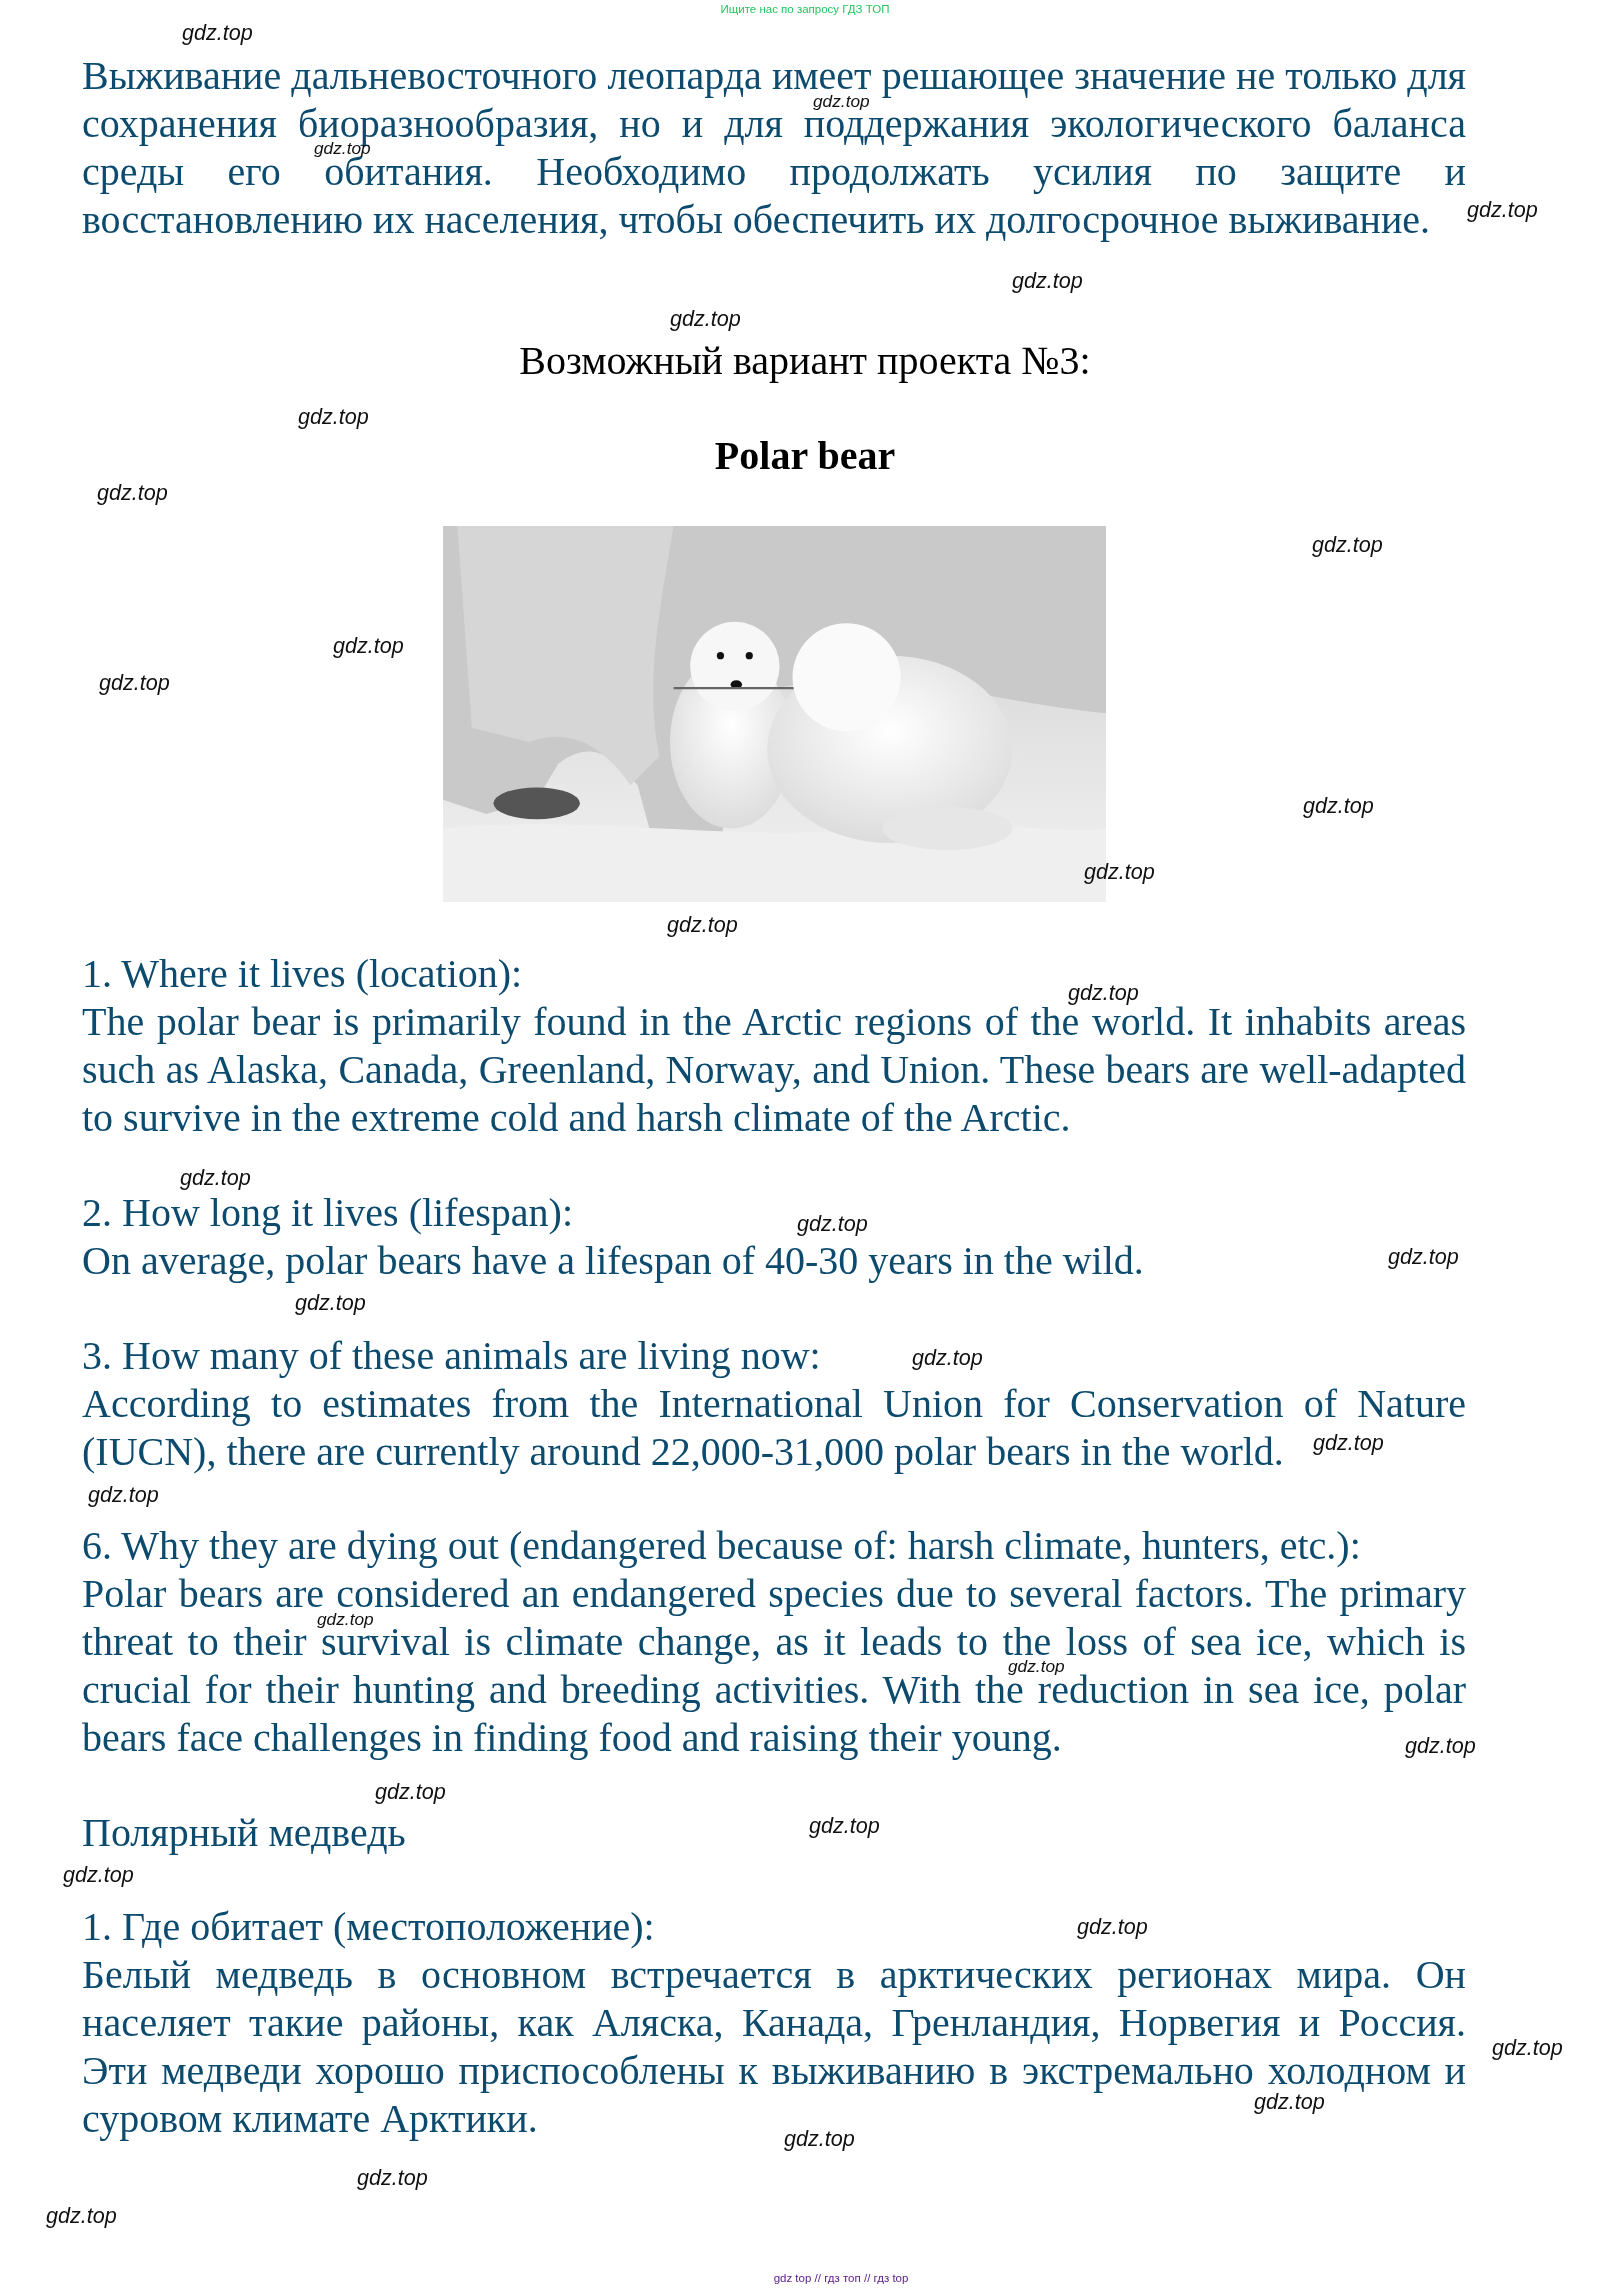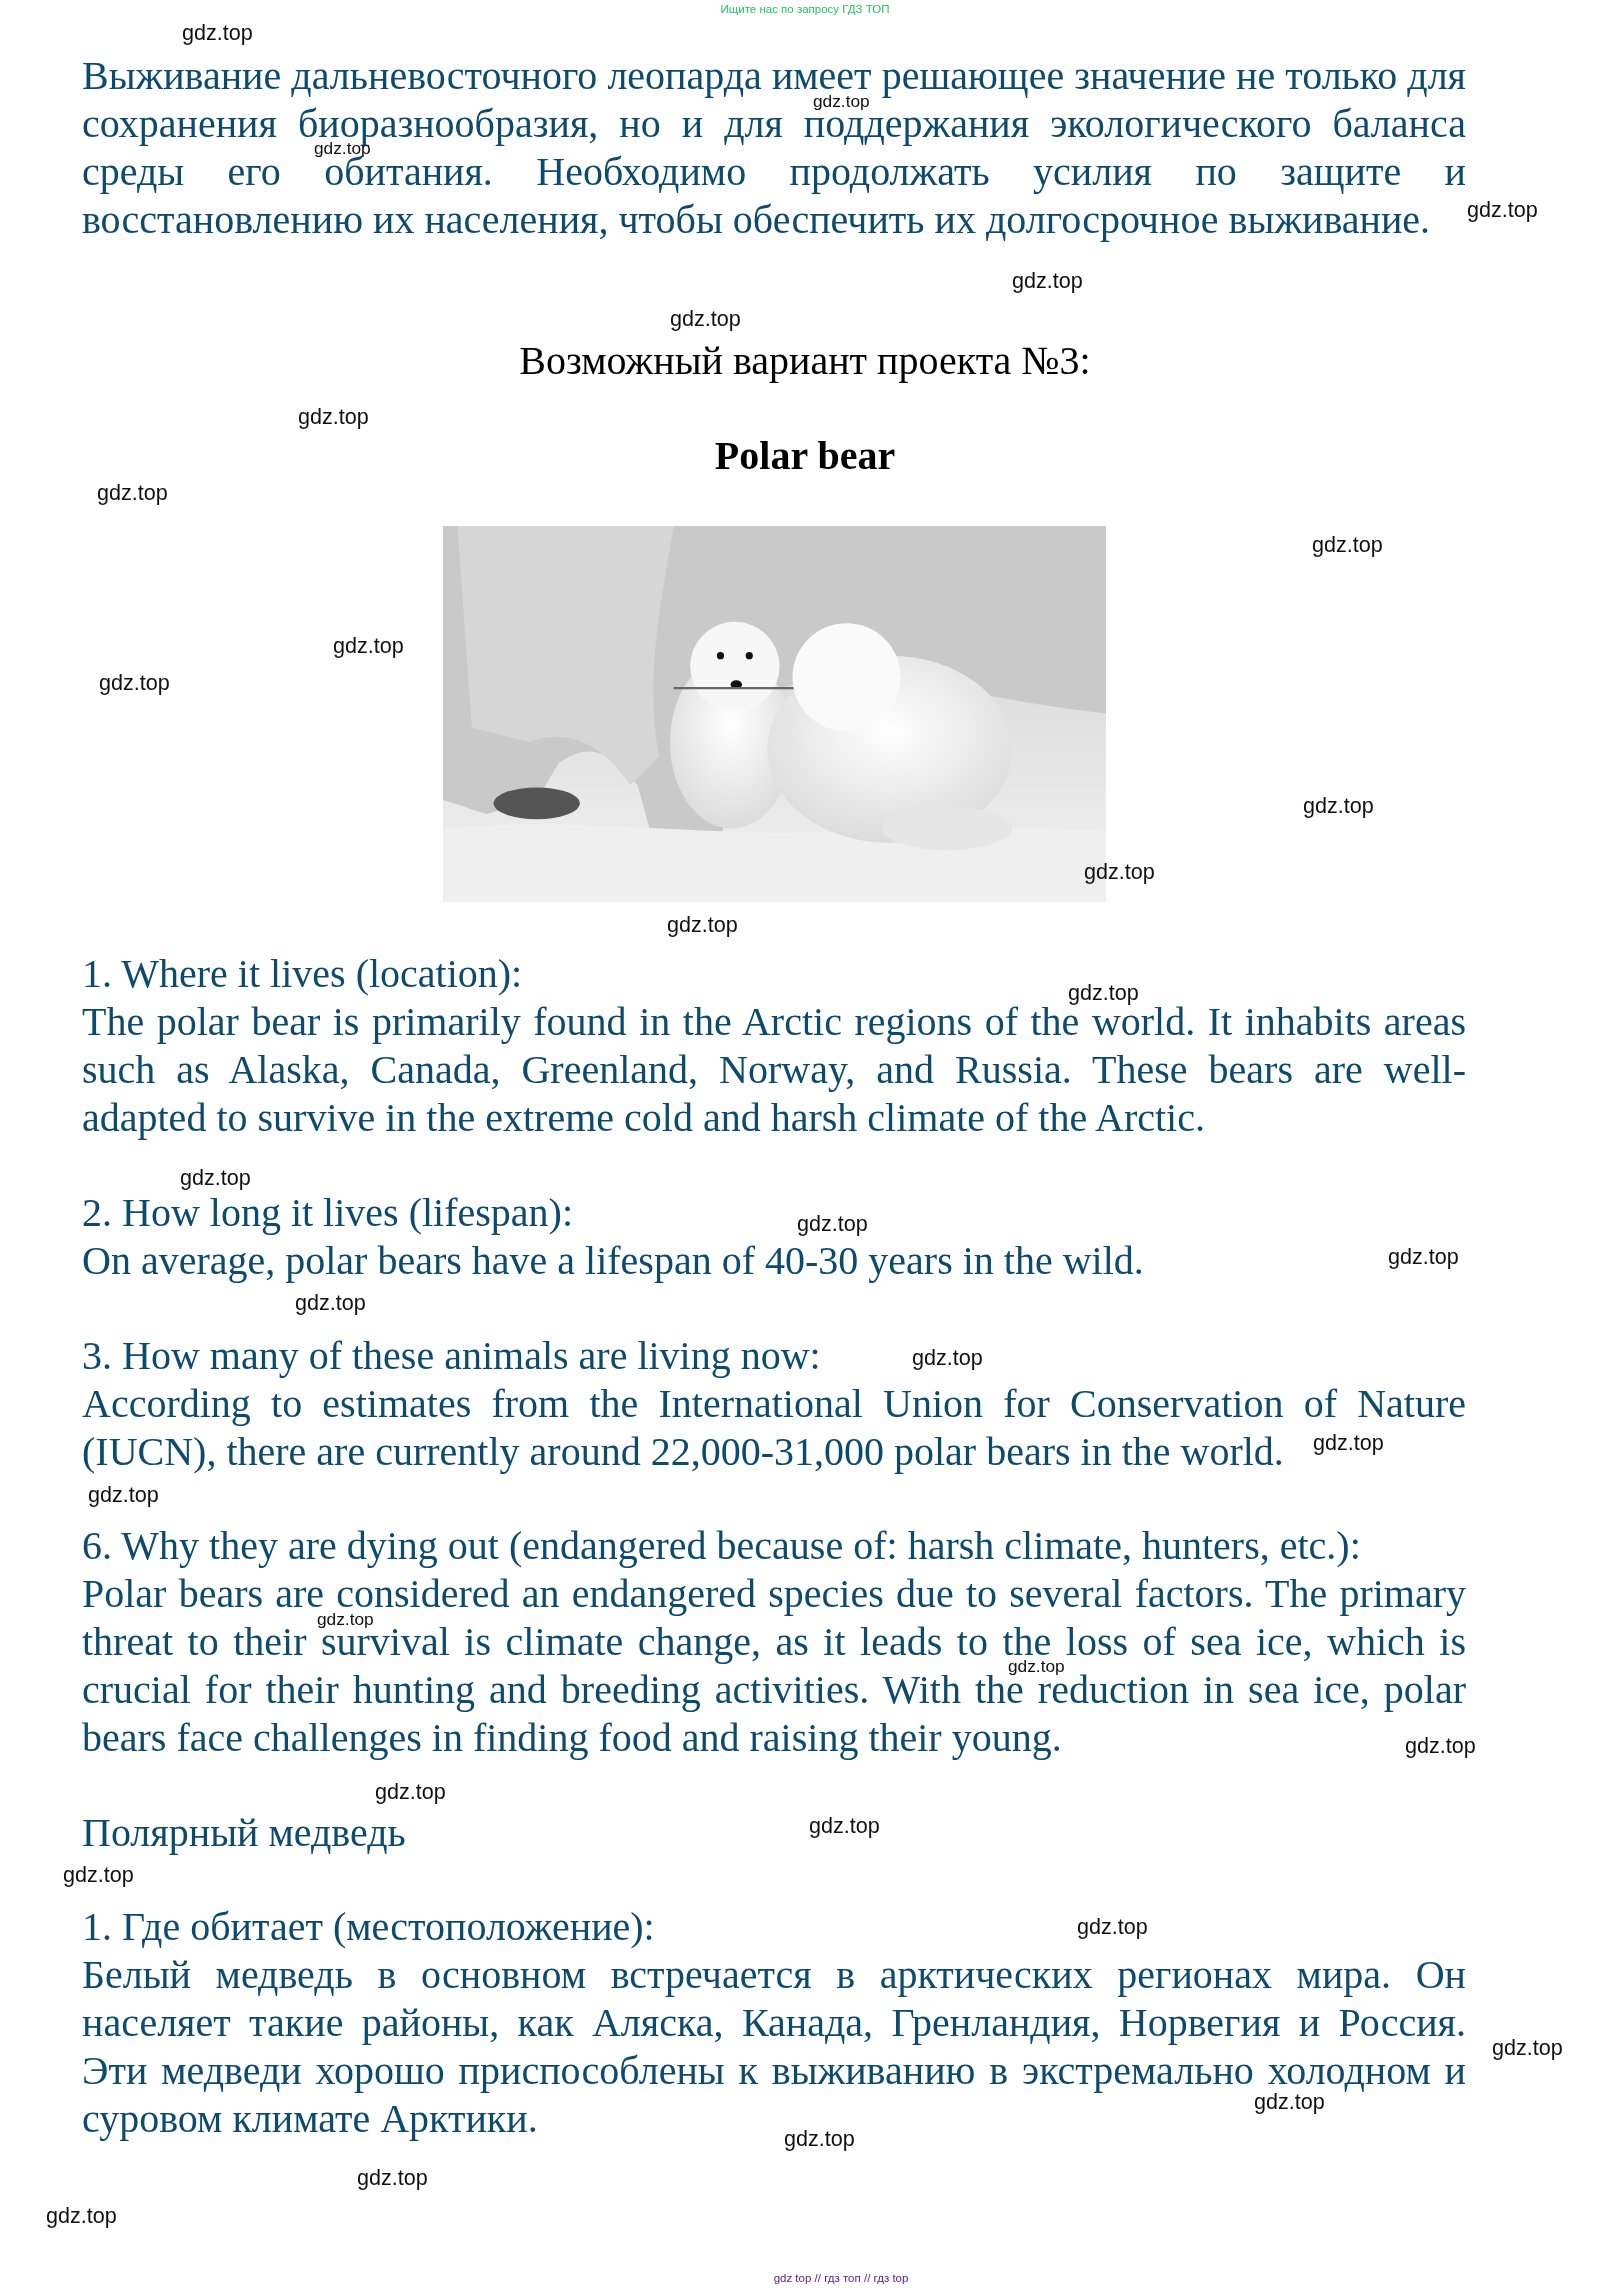--- a/index.html
+++ b/index.html
@@ -31,21 +31,21 @@
   .heading { margin: 0; font-family: "Liberation Serif", serif; font-size: 40px; line-height: 48px; }
 
   .photo {
     position: absolute; left: 443px; top: 526px; width: 663px; height: 376px;
     overflow: hidden; background: #d9d9d9;
   }
   .photo svg { display: block; width: 100%; height: 100%; }
 
   .wm {
     position: absolute; font-family: "Liberation Sans", sans-serif;
-    font-size: 21.6px; color: #111; white-space: nowrap;
+    font-size: 21.6px; color: #111; white-space: nowrap; font-style: italic;
   }
   .wm.small { font-size: 17.3px; }
 </style>
 </head>
 <body>
 
 <div class="page">
 
   <div class="top-banner">Ищите нас по запросу ГДЗ ТОП</div>
 
@@ -87,21 +87,21 @@
       <line x1="320" y1="225" x2="500" y2="225" stroke="#666" stroke-width="3"></line>
 
       <ellipse cx="620" cy="310" rx="170" ry="130" fill="url(#cub)"></ellipse>
       <circle cx="560" cy="210" r="75" fill="#fafafa"></circle>
       <ellipse cx="700" cy="420" rx="90" ry="30" fill="#e6e6e6"></ellipse>
     </svg>
   </div>
 
   <div class="content" style="top:950px;">
     <p class="heading">1. Where it lives (location):</p>
-    <p class="para last-left">The polar bear is primarily found in the Arctic regions of the world. It inhabits areas such as Alaska, Canada, Greenland, Norway, and Russia. These bears are well-adapted to survive in the extreme cold and harsh climate of the Arctic.</p>
+    <p class="para last-left">The polar bear is primarily found in the Arctic regions of the world. It inhabits areas such as Alaska, Canada, Greenland, Norway, and Union. These bears are well-adapted to survive in the extreme cold and harsh climate of the Arctic.</p>
   </div>
 
   <div class="content" style="top:1189px;">
     <p class="heading">2. How long it lives (lifespan):</p>
     <p class="para last-left">On average, polar bears have a lifespan of 40-30 years in the wild.</p>
   </div>
 
   <div class="content" style="top:1332px;">
     <p class="heading">3. How many of these animals are living now:</p>
     <p class="para last-left">According to estimates from the International Union for Conservation of Nature (IUCN), there are currently around 22,000-31,000 polar bears in the world.</p>

